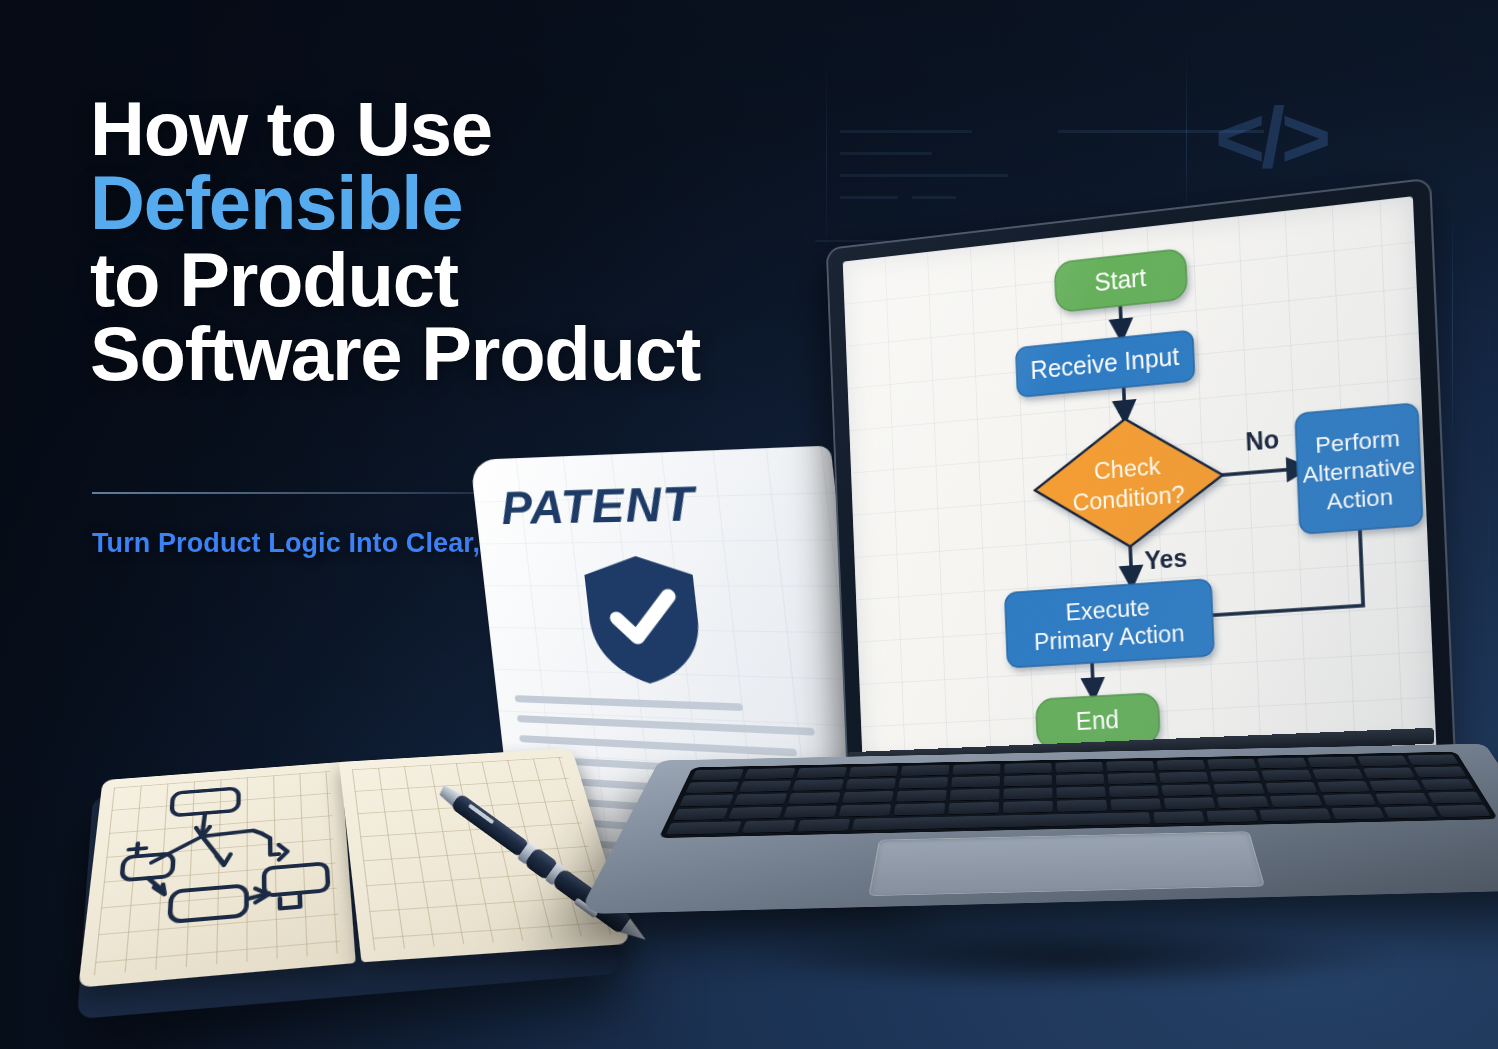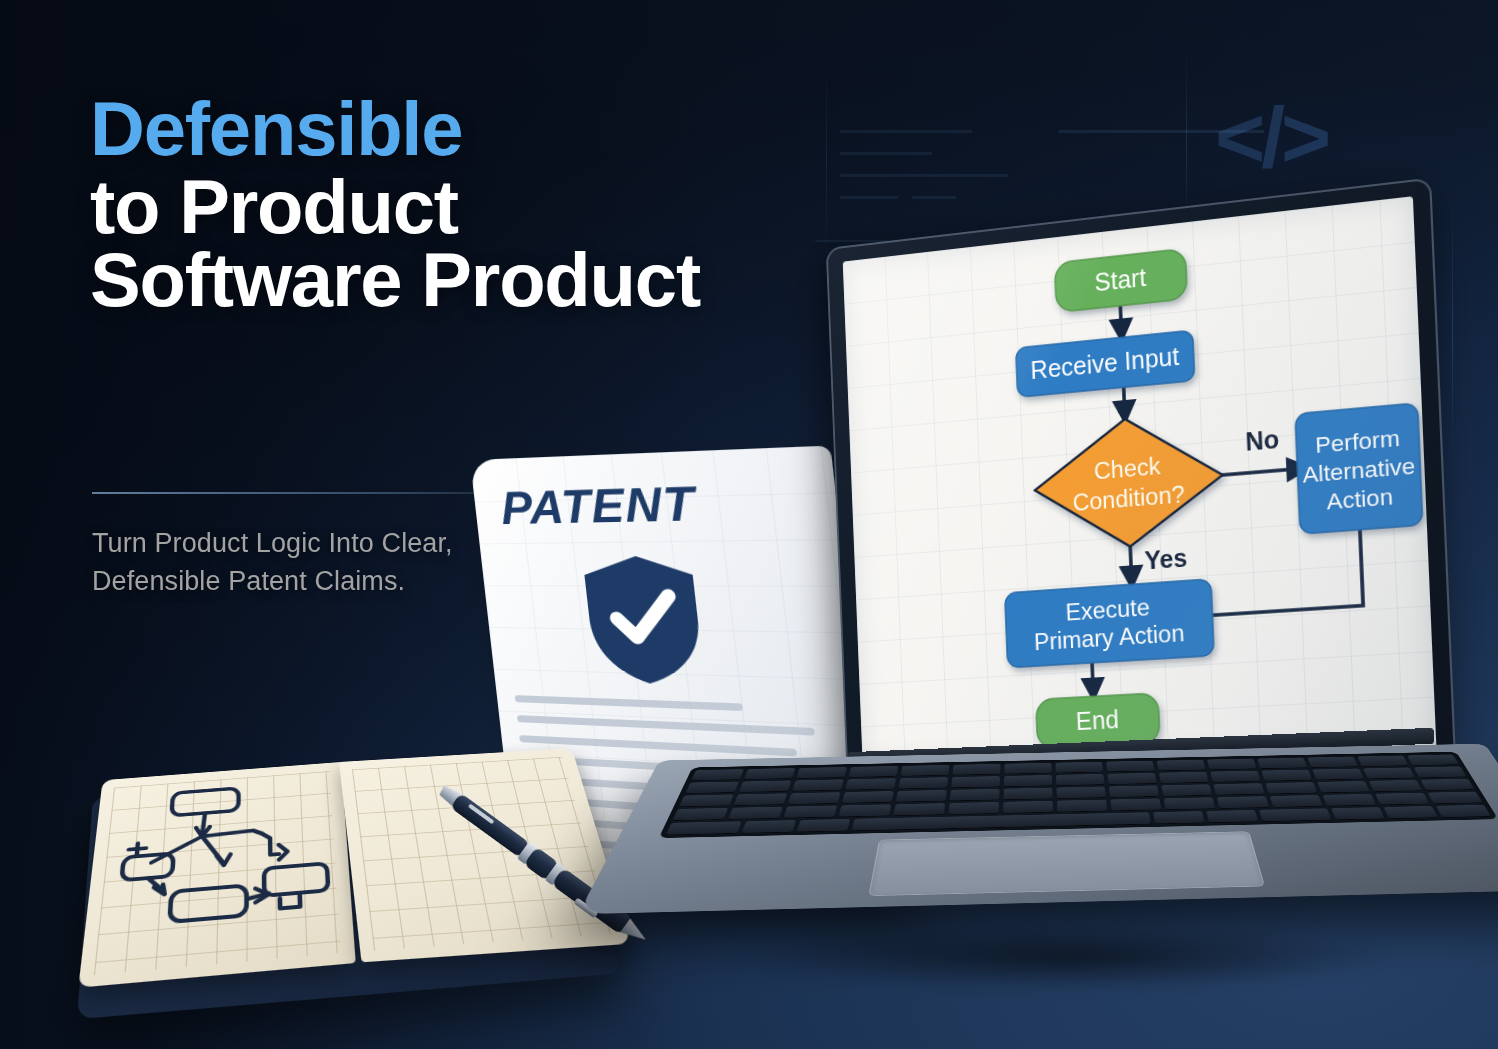--- a/index.html
+++ b/index.html
@@ -51,21 +51,21 @@
     text-shadow:0 3px 16px rgba(0,0,0,.45);
   }
   .hl.accent{ color:#56aaee; }
   .hl.l3{ margin-top:4px; }
   .divider{
     position:absolute; left:92px; top:492px; width:478px; height:2px;
     background:linear-gradient(to right, rgba(150,195,240,.62), rgba(150,195,240,.30) 62%, rgba(150,195,240,0));
   }
   .sub{
     position:absolute; left:92px; top:524px; width:520px;
-    font-size:27px; line-height:1.42; font-weight:400; color:#a3a3a3;
+    font-size:27px; line-height:1.42; font-weight:700; color:#3b82f6;
     letter-spacing:.1px;
     text-shadow:0 2px 10px rgba(0,0,0,.5);
   }
 
   
   .doc-wrap{ position:absolute; left:470px; top:460px; width:420px; height:420px; }
   .doc{
     position:absolute; left:0; top:0; width:330px; height:400px;
     background:linear-gradient(120deg,#ffffff 0%, #f2f4f7 45%, #dfe4ea 100%);
     border-radius:26px 10px 4px 4px;
@@ -215,28 +215,28 @@
   <div class="dotnode" style="left:1065px;top:235px;"></div>
   <div class="vline" style="left:826px;top:60px;height:200px;"></div>
   <div class="vline" style="left:1186px;top:50px;height:180px;"></div>
   <div class="vline" style="left:1452px;top:200px;height:260px;"></div>
 
   <div class="code-deco">&lt;/&gt;</div>
 
   <div class="bg-vignette"></div>
 
   <div class="headline">
+    <div class="hl">How to Use</div>
     <div class="hl accent">Defensible</div>
     <div class="hl l3">to Product</div>
     <div class="hl">Software Product</div>
   </div>
   <div class="divider"></div>
   <div class="sub">
     <div>Turn Product Logic Into Clear,</div>
-    <div>Defensible Patent Claims.</div>
   </div>
 
   <div class="doc-wrap">
     <div class="doc">
       <div class="doc-faint-grid"></div>
       <div class="doc-title">PATENT</div>
       <svg class="shield" viewBox="0 0 108 126">
         <path d="M54 2 L104 20 V62 C104 96 80 116 54 124 C28 116 4 96 4 62 V20 Z" fill="#1d3b66"></path>
         <path d="M30 62 L47 80 L80 40" fill="none" stroke="#ffffff" stroke-width="13" stroke-linecap="round" stroke-linejoin="round"></path>
       </svg>

